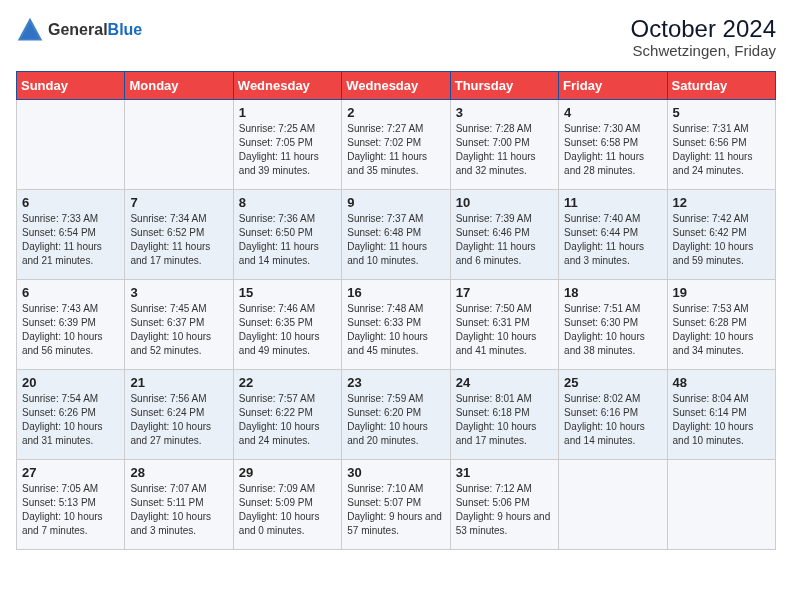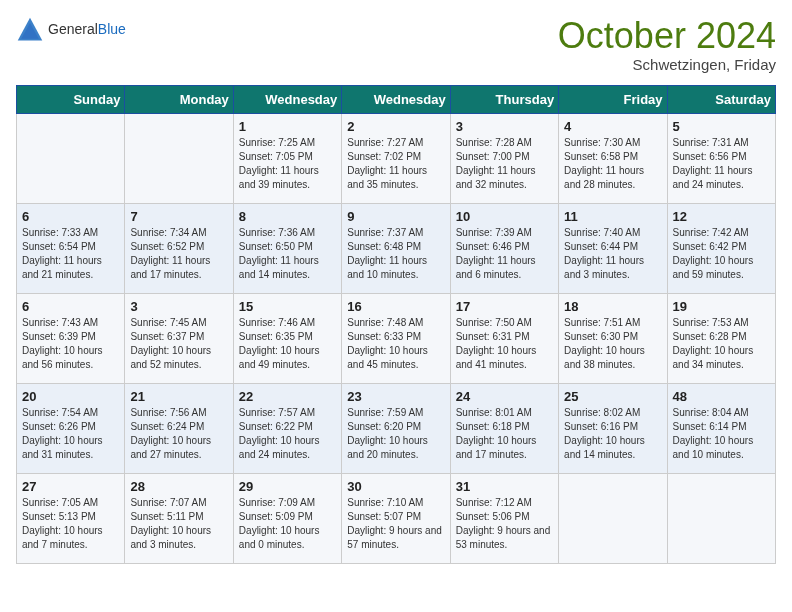--- a/index.html
+++ b/index.html
@@ -15,55 +15,55 @@
       justify-content: space-between;
       align-items: flex-start;
       margin-bottom: 12px;
     }
     .logo {
       display: flex;
       align-items: center;
       gap: 4px;
     }
     .logo-text {
-      font-size: 14px;
-      font-weight: normal;
+      font-size: 16px;
+      font-weight: bold;
       line-height: 1.1;
     }
     .logo-general { color: #333; }
     .logo-blue { color: #1a6bbf; }
     .logo-icon {
       width: 28px;
       height: 28px;
     }
     .title-block {
       text-align: right;
     }
     .month-title {
-      font-size: 36px;
+      font-size: 24px;
       font-weight: normal;
-      color: #4d7c0f;
+      color: #0f172a;
       line-height: 1.1;
     }
     .subtitle {
       font-size: 15px;
       color: #444;
     }
     table {
       width: 100%;
       border-collapse: collapse;
       table-layout: fixed;
     }
     thead tr th {
-      background-color: #0f766e;
+      background-color: #ef4444;
       color: #fff;
       font-size: 13px;
       font-weight: bold;
       padding: 6px 4px;
-      text-align: right;
+      text-align: left;
       border: 1px solid #1a4fa0;
     }
     tbody tr td {
       vertical-align: top;
       border: 1px solid #ccc;
       padding: 5px 5px;
       font-size: 11px;
       color: #222;
       min-height: 80px;
       height: 90px;

